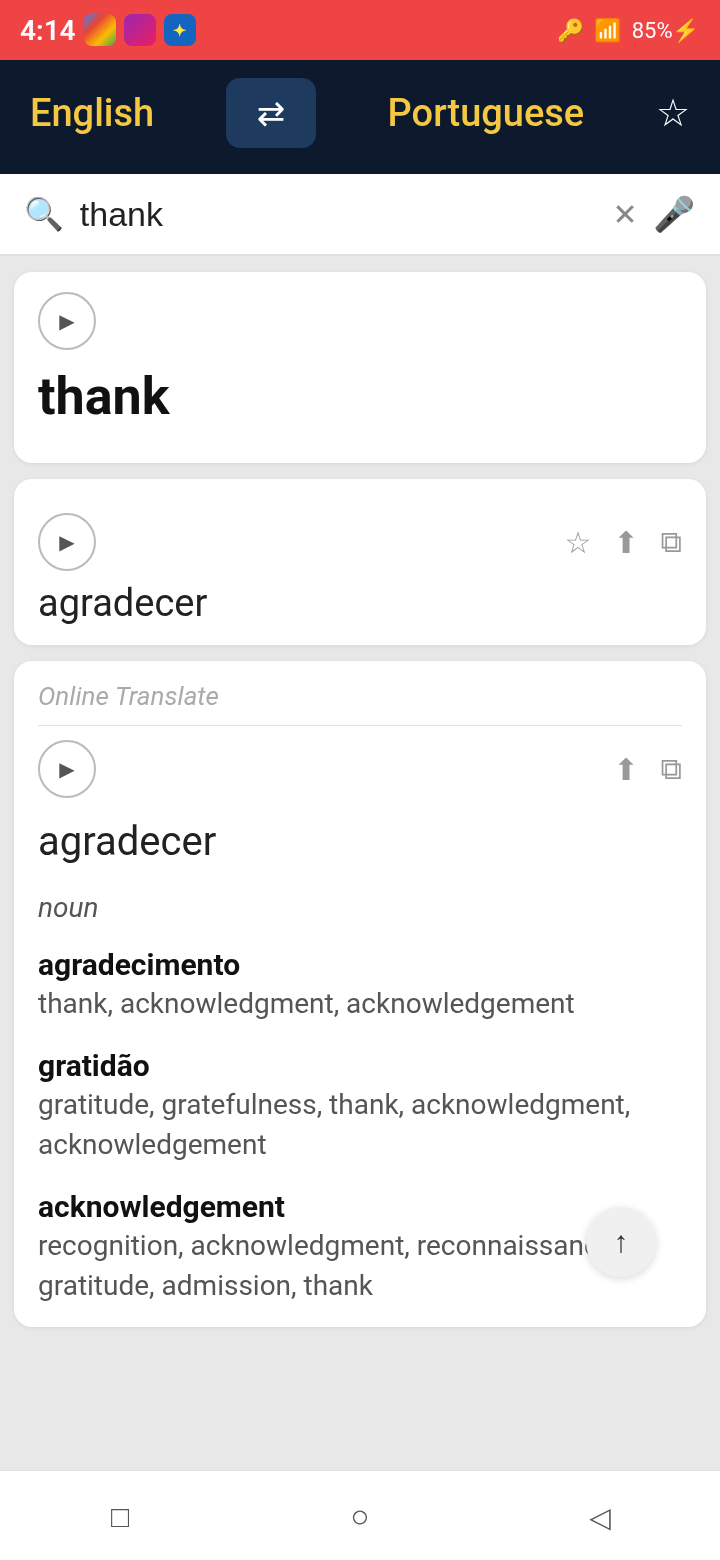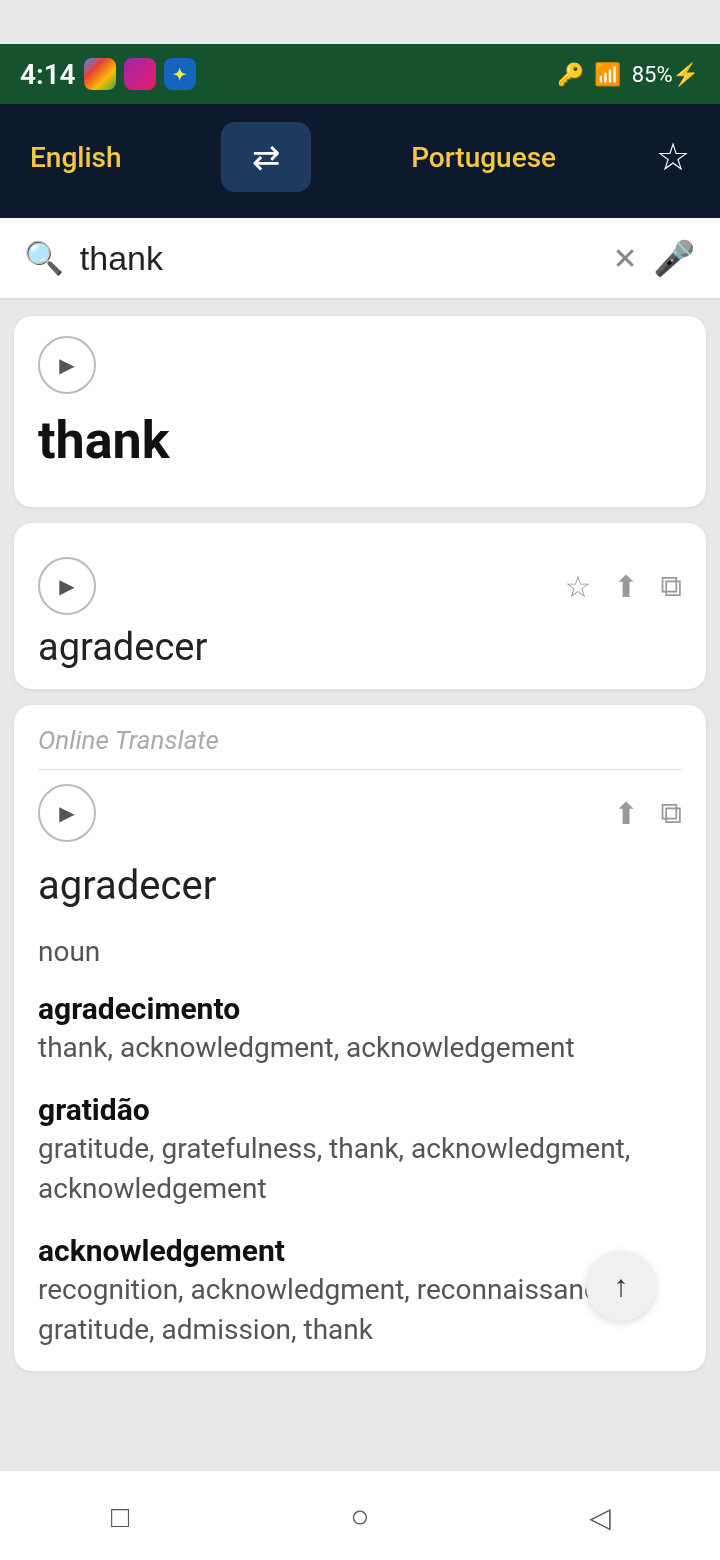--- a/index.html
+++ b/index.html
@@ -7,27 +7,26 @@
     body {
       width: 720px;
       min-height: 1560px;
       font-family: 'Roboto', sans-serif;
       background: #e8e8e8;
       overflow-x: hidden;
     }
 
     
     .status-bar {
-      background: #14532d;
+      background: #ef4444;
       display: flex;
       justify-content: space-between;
       align-items: center;
       padding: 22px 20px;
       height: 60px;
-      margin-top: 44px;
     }
     .status-left {
       display: flex;
       align-items: center;
       gap: 8px;
       color: white;
       font-size: 28px;
       font-weight: 600;
     }
     .status-right {
@@ -50,21 +49,21 @@
     
     .header {
       background: #0d1a2e;
       display: flex;
       align-items: center;
       justify-content: space-between;
       padding: 18px 30px 26px 30px;
     }
     .lang-label {
       color: #f5c842;
-      font-size: 28px;
+      font-size: 38px;
       font-weight: 500;
     }
     .swap-btn {
       background: #1e3a5f;
       border: none;
       border-radius: 14px;
       width: 90px;
       height: 70px;
       display: flex;
       align-items: center;
@@ -183,20 +182,21 @@
       color: #222;
       margin: 20px 0 26px 0;
     }
 
     
     .pos-label {
       font-size: 28px;
       color: #555;
       font-weight: 400;
       margin-top: 20px;
+      font-style: italic;
     }
     .def-word {
       font-size: 30px;
       font-weight: 700;
       color: #111;
       margin-top: 23px;
     }
     .def-synonyms {
       font-size: 28px;
       color: #555;

